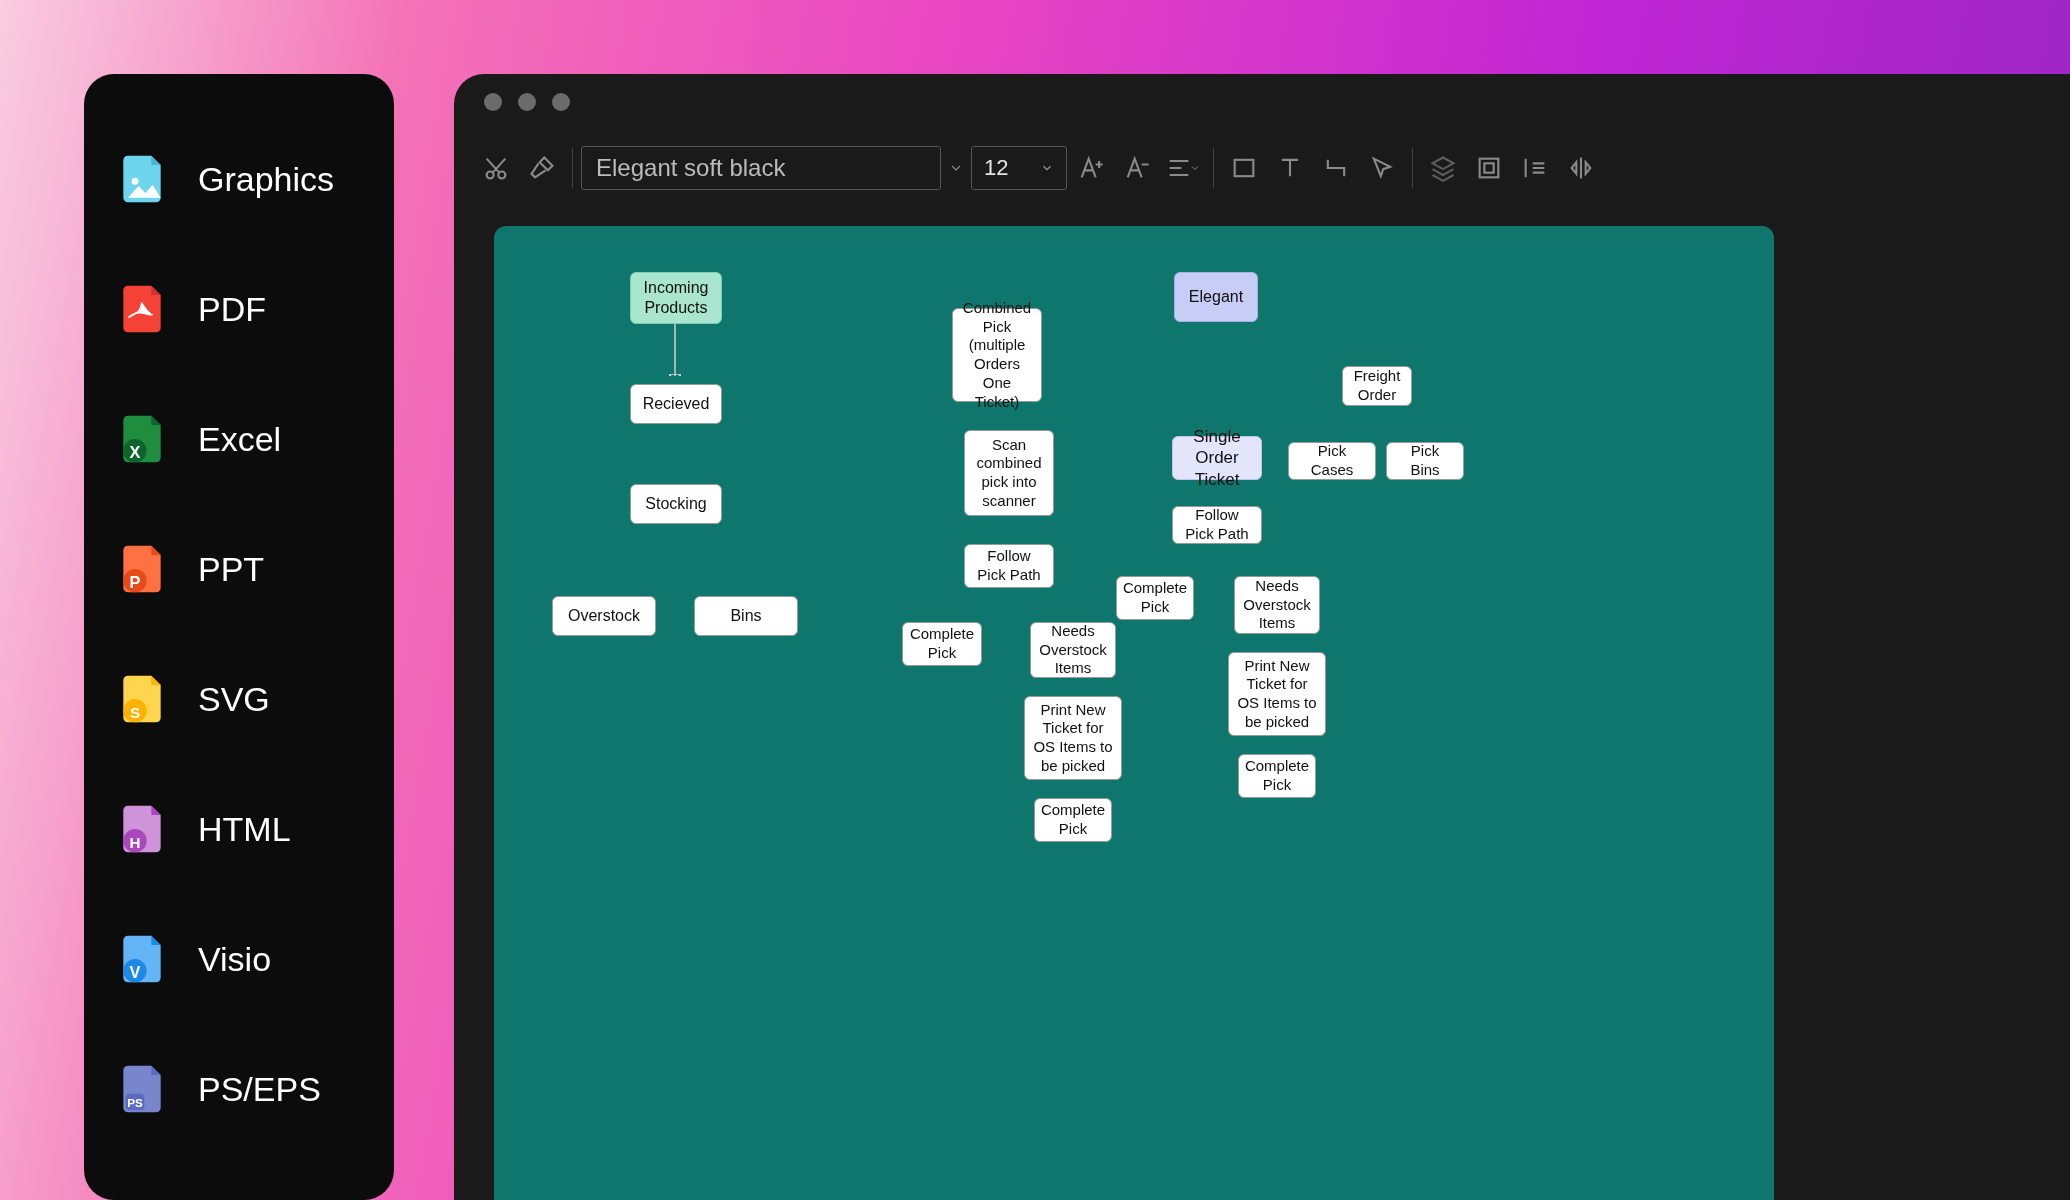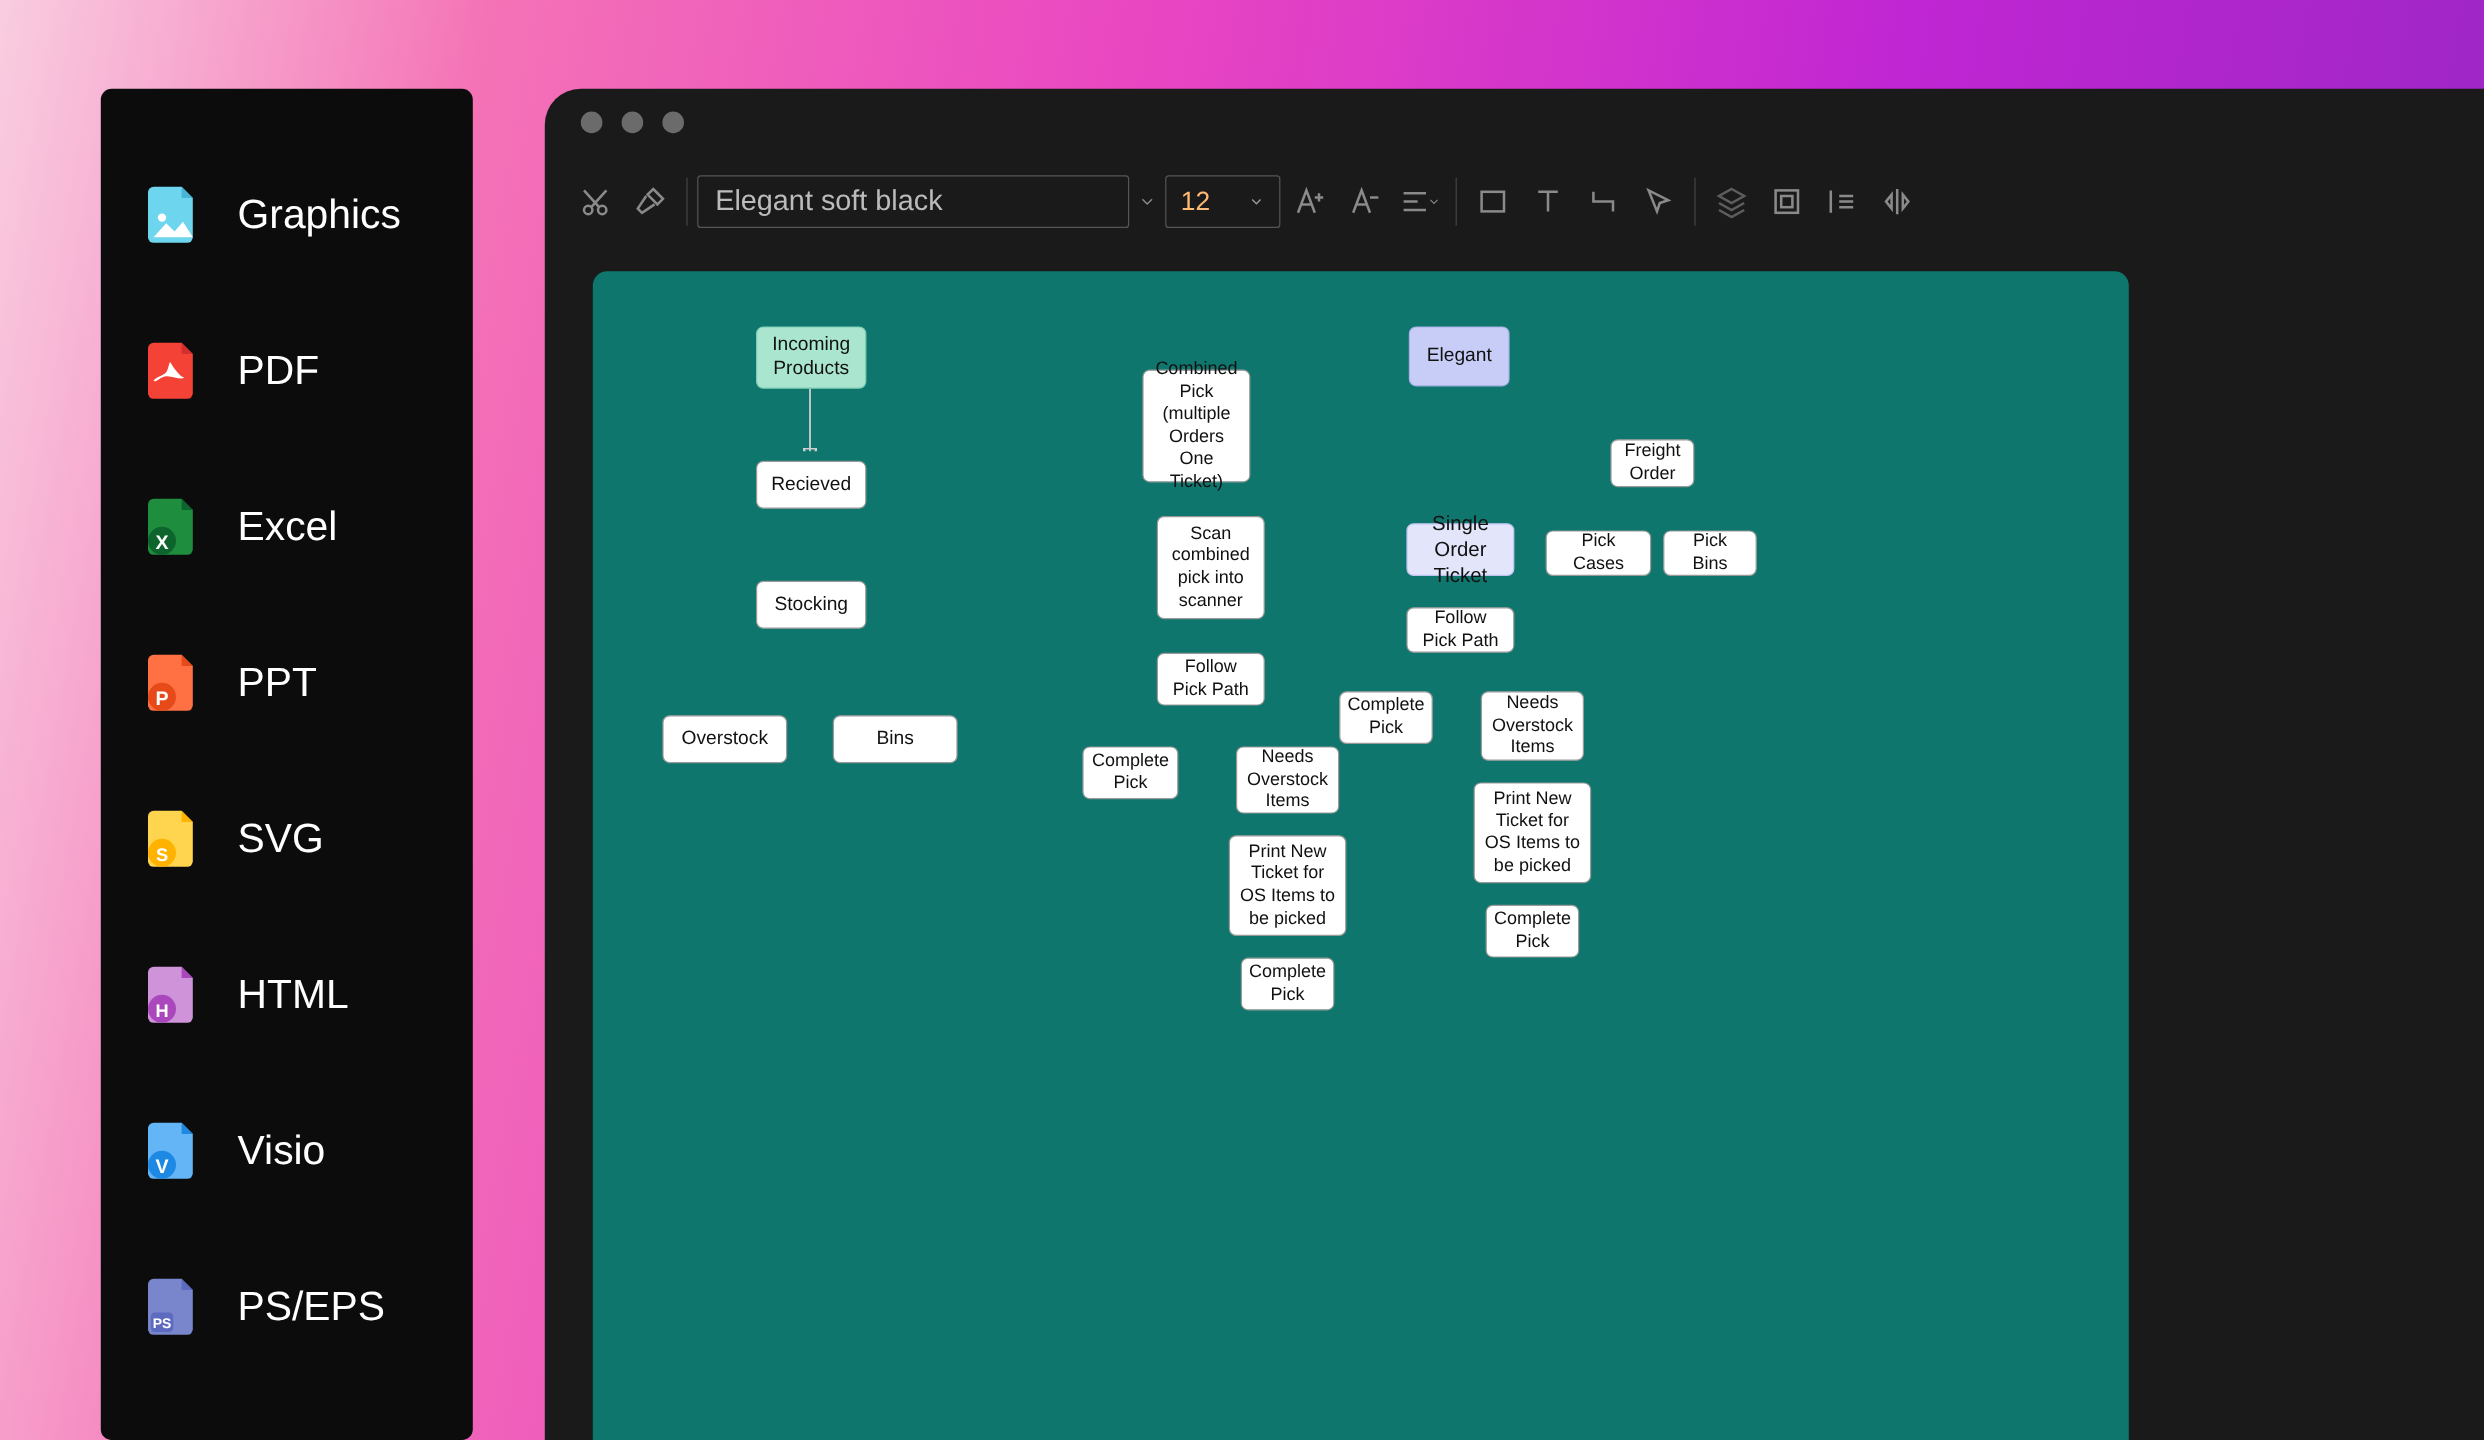--- a/index.html
+++ b/index.html
@@ -1,33 +1,33 @@
 <!DOCTYPE html>
 <html><head>
 <meta charset="utf-8">
 <style>
 *{margin:0;padding:0;box-sizing:border-box;font-family:-apple-system,"Segoe UI",Arial,sans-serif}
 html,body{width:2070px;height:1200px;overflow:hidden}
 .bg{width:2070px;height:1200px;background:linear-gradient(100deg,#f9cde0 0%,#f472b6 18%,#e946c2 42%,#c026d3 70%,#9226c2 100%);position:relative}
 
-.sidebar{position:absolute;left:84px;top:74px;width:310px;height:1126px;background:#0c0c0c;border-radius:9px;padding:40px 30px}
+.sidebar{position:absolute;left:84px;top:74px;width:310px;height:1126px;background:#0c0c0c;border-radius:30px;padding:40px 30px}
 .sb-item{display:flex;align-items:center;gap:28px;height:130px;cursor:pointer}
 .sb-item span.lbl{font-size:34px;color:#fff;font-weight:400}
 .sb-ico{width:56px;height:56px;position:relative;flex-shrink:0}
 .sb-ico svg{width:56px;height:56px}
 
 .editor{position:absolute;left:454px;top:74px;right:0;bottom:0;background:#1a1a1a;border-top-left-radius:30px;overflow:hidden}
 .titlebar{height:56px;display:flex;align-items:center;padding-left:30px;gap:16px}
 .tl-dot{width:18px;height:18px;border-radius:50%;background:#6b6b6b}
 
 .toolbar{height:76px;display:flex;align-items:center;padding:0 20px;gap:2px}
 .tb-btn{width:44px;height:44px;display:flex;align-items:center;justify-content:center;color:#8a8a8a;cursor:pointer;border-radius:4px}
 .tb-btn svg{width:28px;height:28px;stroke:#8a8a8a;fill:none;stroke-width:1.8}
 .font-select{width:360px;height:44px;border:1px solid #555;background:transparent;color:#bbb;font-size:24px;padding:0 14px;display:flex;align-items:center;justify-content:space-between;border-radius:3px;cursor:pointer}
-.size-select{width:96px;height:44px;border:1px solid #555;background:transparent;color:#fdba74;font-size:22px;padding:0 12px;display:flex;align-items:center;justify-content:space-between;border-radius:3px;cursor:pointer}
+.size-select{width:96px;height:44px;border:1px solid #555;background:transparent;color:#e5e5e5;font-size:22px;padding:0 12px;display:flex;align-items:center;justify-content:space-between;border-radius:3px;cursor:pointer}
 .font-select .chev,.size-select .chev{margin-left:8px}
 .vsep{width:1px;height:40px;background:#444;margin:0 6px}
 
 .canvas-wrap{padding:20px 40px 0 40px}
 .canvas{background:#0f766e;border-radius:12px;width:1280px;height:1020px;position:relative}
 
 .node{position:absolute;background:#fff;border:1px solid #999;border-radius:6px;display:flex;align-items:center;justify-content:center;text-align:center;font-size:16px;line-height:1.25;color:#111;padding:6px 8px}
 .node.green{background:#a9e5cf;border-color:#7fcdb5}
 .node.lilac{background:#c7cdf6;border-color:#a8b0e6}
 .node.lilac2{background:#e3e6fb;border-color:#bfc4ef}

